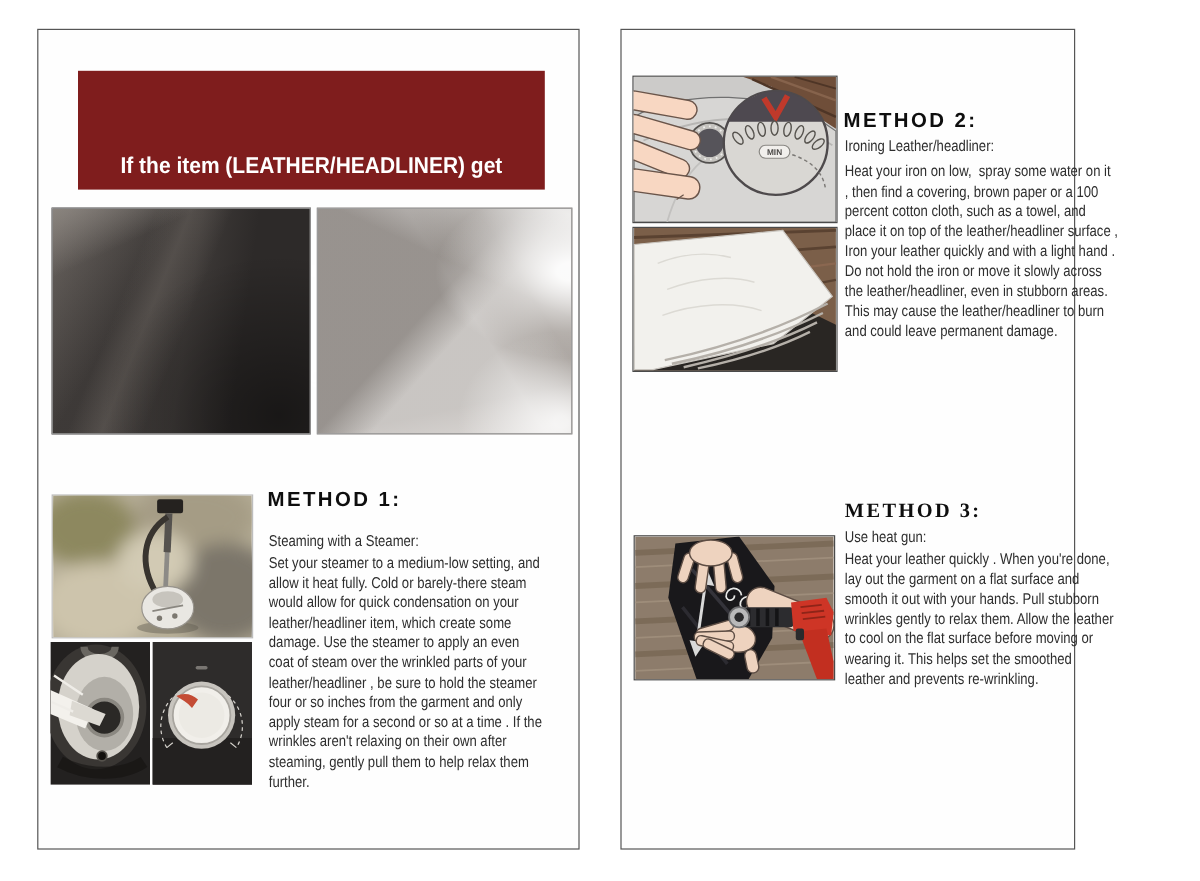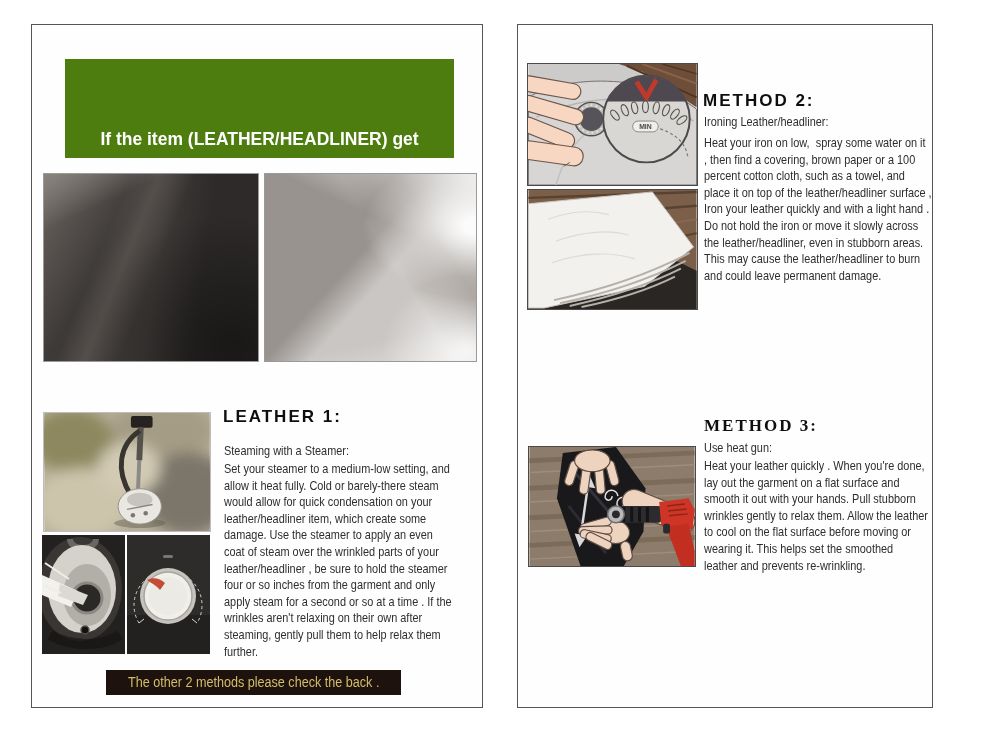--- a/index.html
+++ b/index.html
@@ -3,26 +3,26 @@
 <meta charset="utf-8">
 <style>
   * { margin:0; padding:0; box-sizing:border-box; }
   html,body { background:#ffffff; }
   .page {
     position:relative; width:1000px; height:734px; background:#ffffff;
     font-family:"Liberation Sans", sans-serif; overflow:hidden;
   }
   .panel { position:absolute; top:24px; height:684px; border:1px solid #555; background:#fefefe; }
   .panel.left  { left:31px;  width:452px; }
-  .panel.right { left:517px; width:416px; }
+  .panel.right { left:517px; width:379px; }
 
   
   .banner {
     position:absolute; left:33px; top:34px; width:389px; height:99px;
-    background:#4d7c0f; color:#ffffff; text-align:center;
+    background:#7f1d1d; color:#ffffff; text-align:center;
     font-weight:bold; font-size:19px; line-height:29px; padding-top:7px;
   }
   .banner-inner { transform:scaleX(0.92); transform-origin:50% 0; white-space:pre; }
   .banner .hl { color:#e9d24b; }
 
   .photo { position:absolute; }
   .leather-photo {
     left:11px; top:148px; width:216px; height:189px; border:1px solid #9a9a9a;
     background:
       radial-gradient(ellipse at 88% 92%, rgba(0,0,0,0.45), rgba(0,0,0,0) 55%),
@@ -151,38 +151,35 @@
         <line x1="70" y1="88" x2="65" y2="84" stroke="#d8d5cf" stroke-width="1"></line>
         <rect x="36" y="20" width="10" height="3" rx="1.5" fill="#8c8984" opacity="0.8"></rect>
         <circle cx="41" cy="61" r="28" fill="#c7c4be"></circle>
         <circle cx="41" cy="61" r="24" fill="#f1efea"></circle>
         <circle cx="41" cy="61" r="24" fill="none" stroke="#a8a59f" stroke-width="1.5"></circle>
         <circle cx="41" cy="61" r="19" fill="#eceae4"></circle>
         <path d="M20 45 C26 42 33 43 38 48 L33 55 C29 50 24 48 20 45 Z" fill="#c44c35"></path>
       </svg>
     </div>
 
-    <h2 class="method-heading m1h">LEATHER 1:</h2>
+    <h2 class="method-heading m1h">METHOD 1:</h2>
     <div class="txt m1s">Steaming with a Steamer:</div>
     <div class="txt m1b">Set your steamer to a medium-low setting, and
 allow it heat fully. Cold or barely-there steam
 would allow for quick condensation on your
 leather/headliner item, which create some
 damage. Use the steamer to apply an even
 coat of steam over the wrinkled parts of your
 leather/headliner , be sure to hold the steamer
 four or so inches from the garment and only
 apply steam for a second or so at a time . If the
 wrinkles aren't relaxing on their own after
 steaming, gently pull them to help relax them
 further.</div>
 
-    <div class="footer-banner">
-      <span>The other 2 methods please check the back .</span>
-    </div>
   </section>
 
   <section class="panel right">
 
     <div class="photo iron-illustration">
       <svg viewBox="0 0 171 123">
         <rect width="171" height="123" fill="#cccbc9"></rect>
         <polygon points="92,0 171,0 171,44 116,8" fill="#6f4e39"></polygon>
         <path d="M100 2 L171 34" stroke="#4e3526" stroke-width="2"></path>
         <path d="M116 0 L171 20" stroke="#86634c" stroke-width="2"></path>

